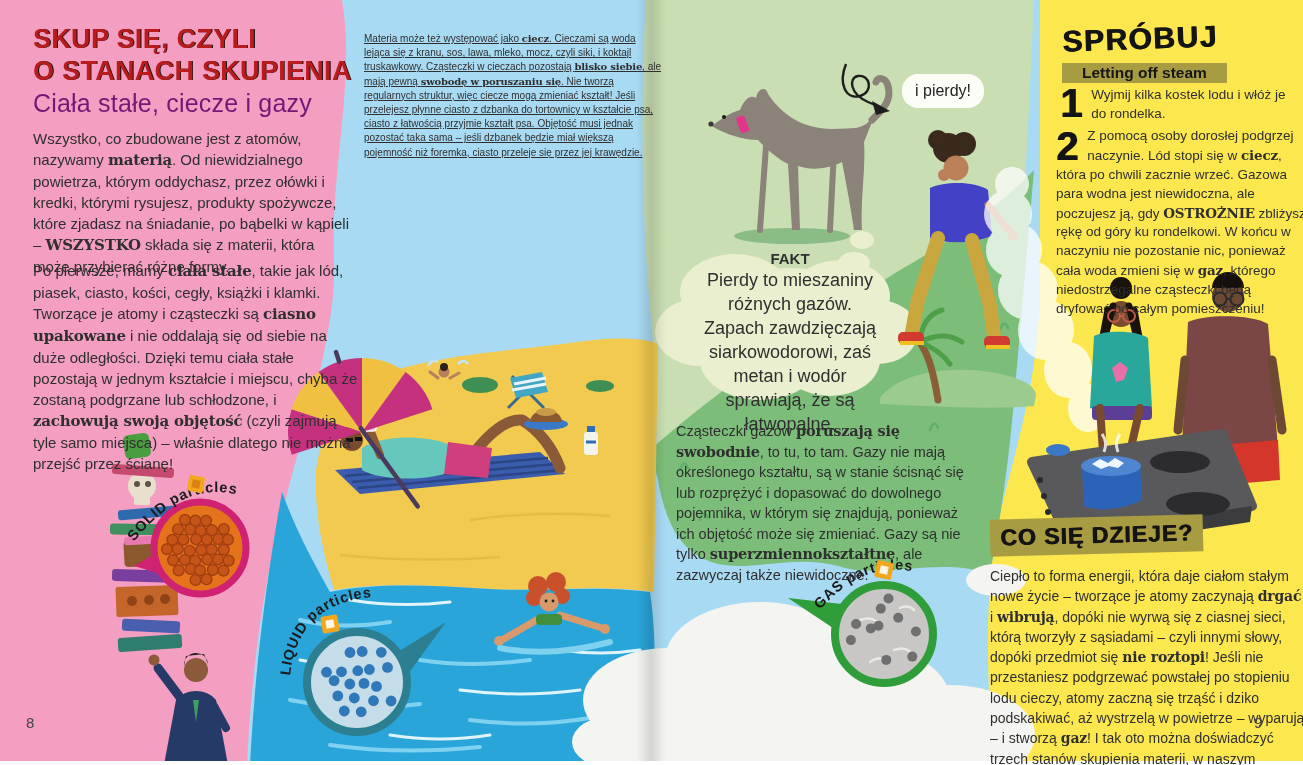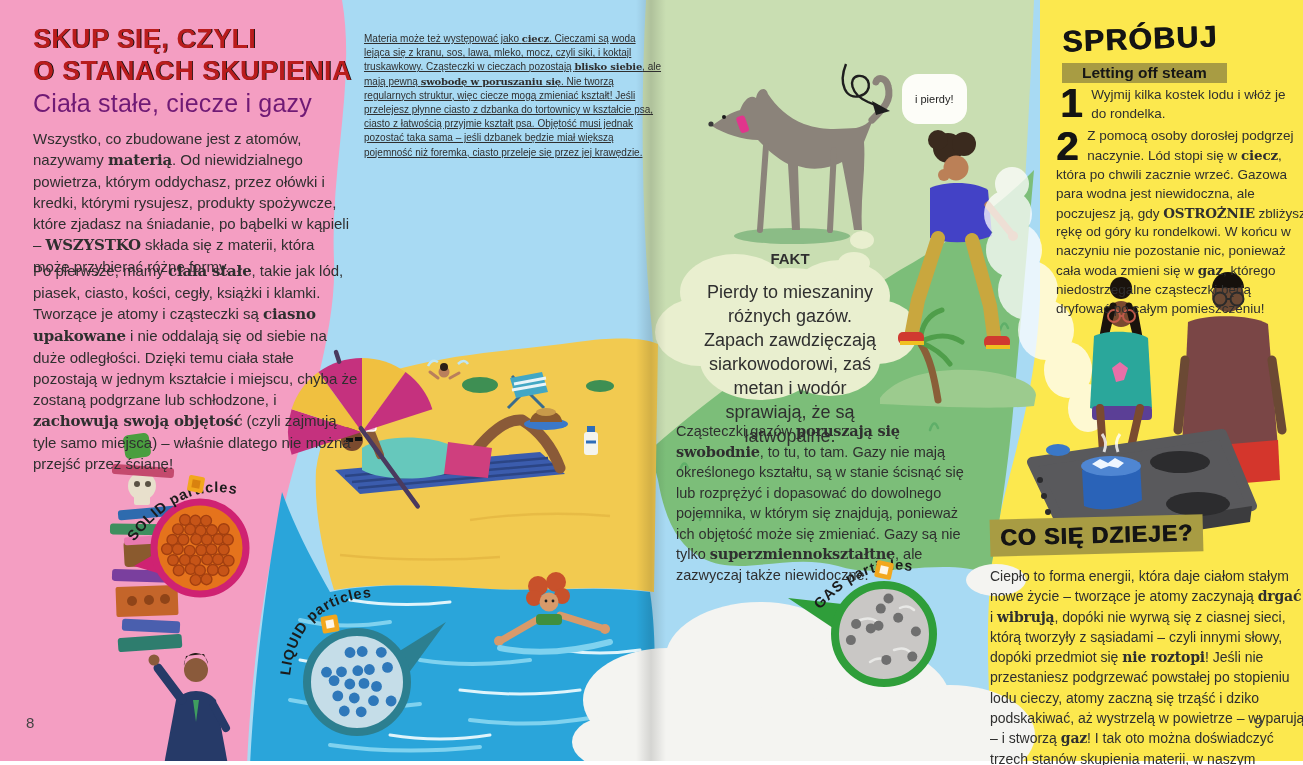--- a/index.html
+++ b/index.html
@@ -17,26 +17,26 @@
   .h1{left:33px;top:24px;width:340px;font-size:27px;line-height:1.18;color:#b91c1c;
       font-weight:bold;text-shadow:0.9px 0 #111;letter-spacing:0.3px;}
   .h2{left:33px;top:89px;width:340px;font-size:25px;color:#701a75;letter-spacing:0.2px;}
   .para{font-size:15px;line-height:1.4;}
   .p1{left:33px;top:128px;width:322px;}
   .p2{left:33px;top:260px;width:328px;}
   .midp{left:364px;top:32px;width:300px;font-size:10px;line-height:1.42;text-decoration:underline;}
   .gasintro{left:764px;top:28px;width:284px;font-size:14.5px;line-height:1.4;}
   .gasp{left:676px;top:421px;width:300px;font-size:14.5px;line-height:1.42;}
   .bubble{left:902px;top:74px;background:var(--bubble_white);border-radius:16px;
-          padding:19px 13px;font-size:11px;color:#222;}
+          padding:8px 13px;font-size:16px;color:#222;}
   .bubble:after{content:"";position:absolute;left:16px;bottom:-9px;width:0;height:0;
           border:9px solid transparent;border-top-color:var(--bubble_white);
           border-left-width:4px;transform:rotate(14deg);}
   .fakt{left:700px;top:250px;width:180px;text-align:center;}
-  .fakt .ft{font-size:15px;font-weight:bold;margin-bottom:14px;}
+  .fakt .ft{font-size:15px;font-weight:bold;margin-bottom:2px;}
   .fakt .fb{font-size:18px;line-height:1.33;}
   .tryh{left:1062px;top:22px;font-size:30px;color:#141414;font-weight:bold;
         text-shadow:1px 0 #141414;letter-spacing:1.5px;transform:rotate(-2deg);}
   .hl{background:var(--olive);}
   .steamlbl{left:1062px;top:63px;font-size:15.5px;font-weight:bold;color:#161616;
         padding:1px 20px;}
   .step{font-size:13.5px;line-height:1.4;}
   .stepnum{font-size:40px;font-weight:bold;text-shadow:1px 0 currentColor;
         line-height:0.85;color:#141414;}
   .step1{left:1060px;top:86px;width:232px;display:flex;gap:9px;}

